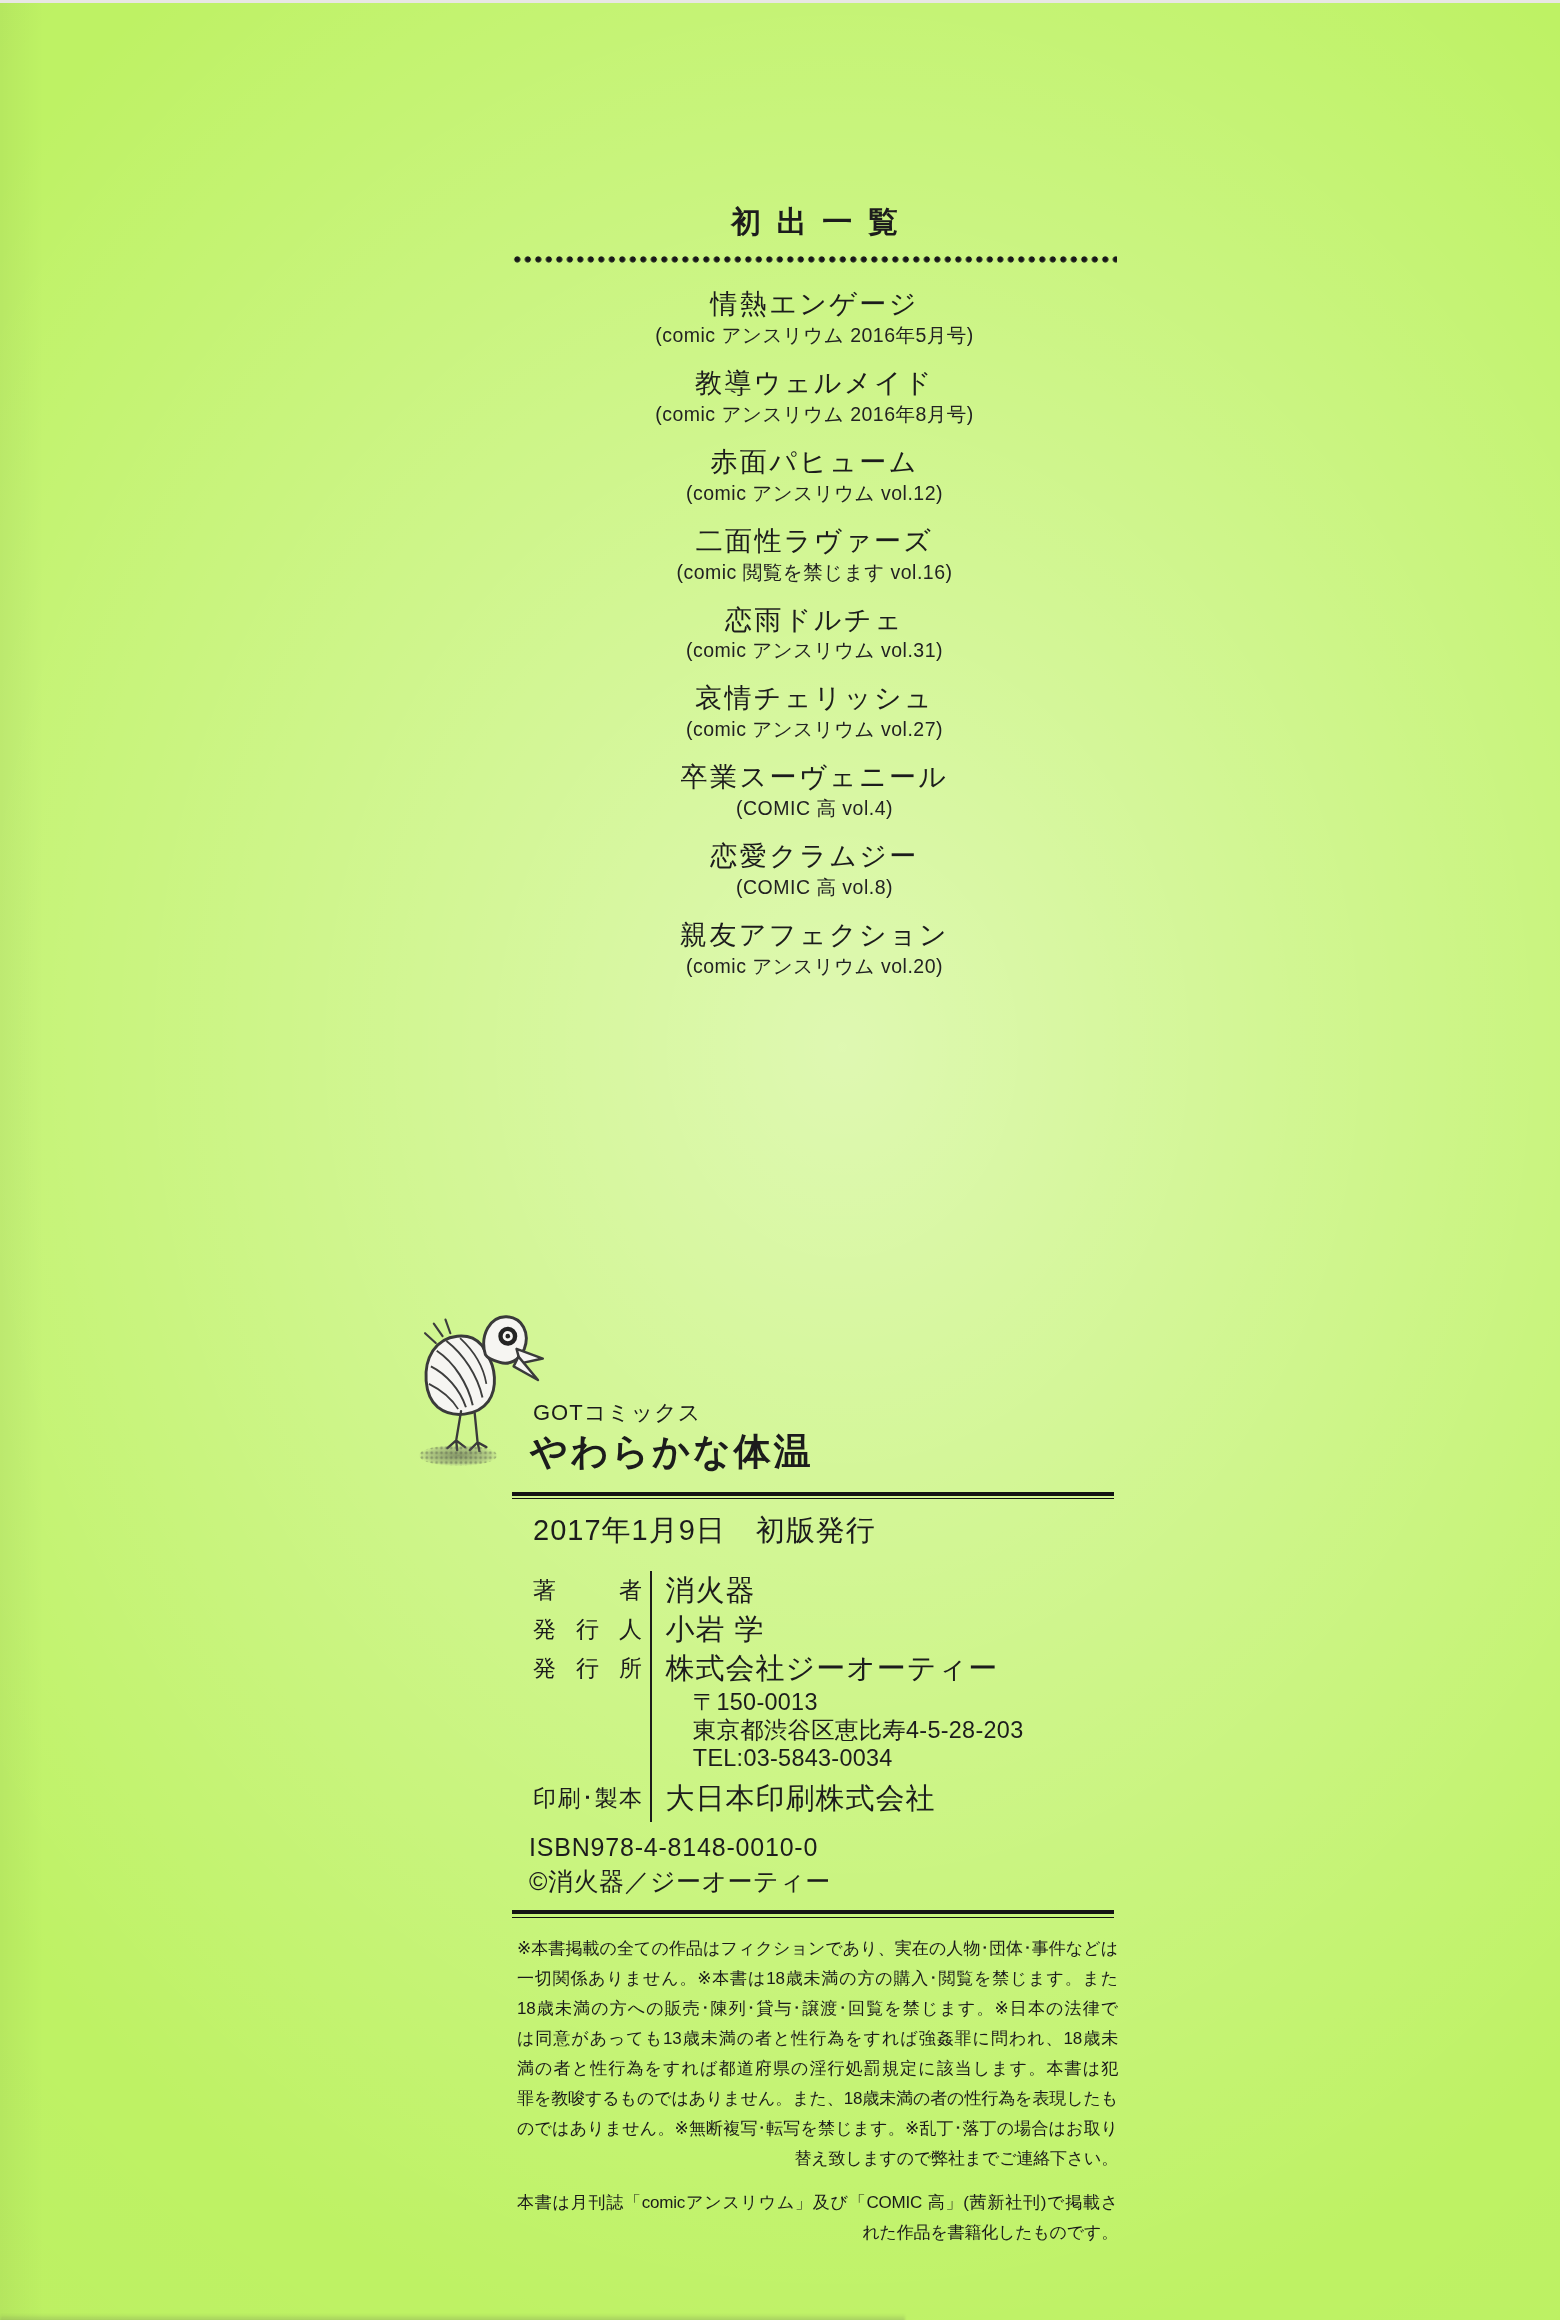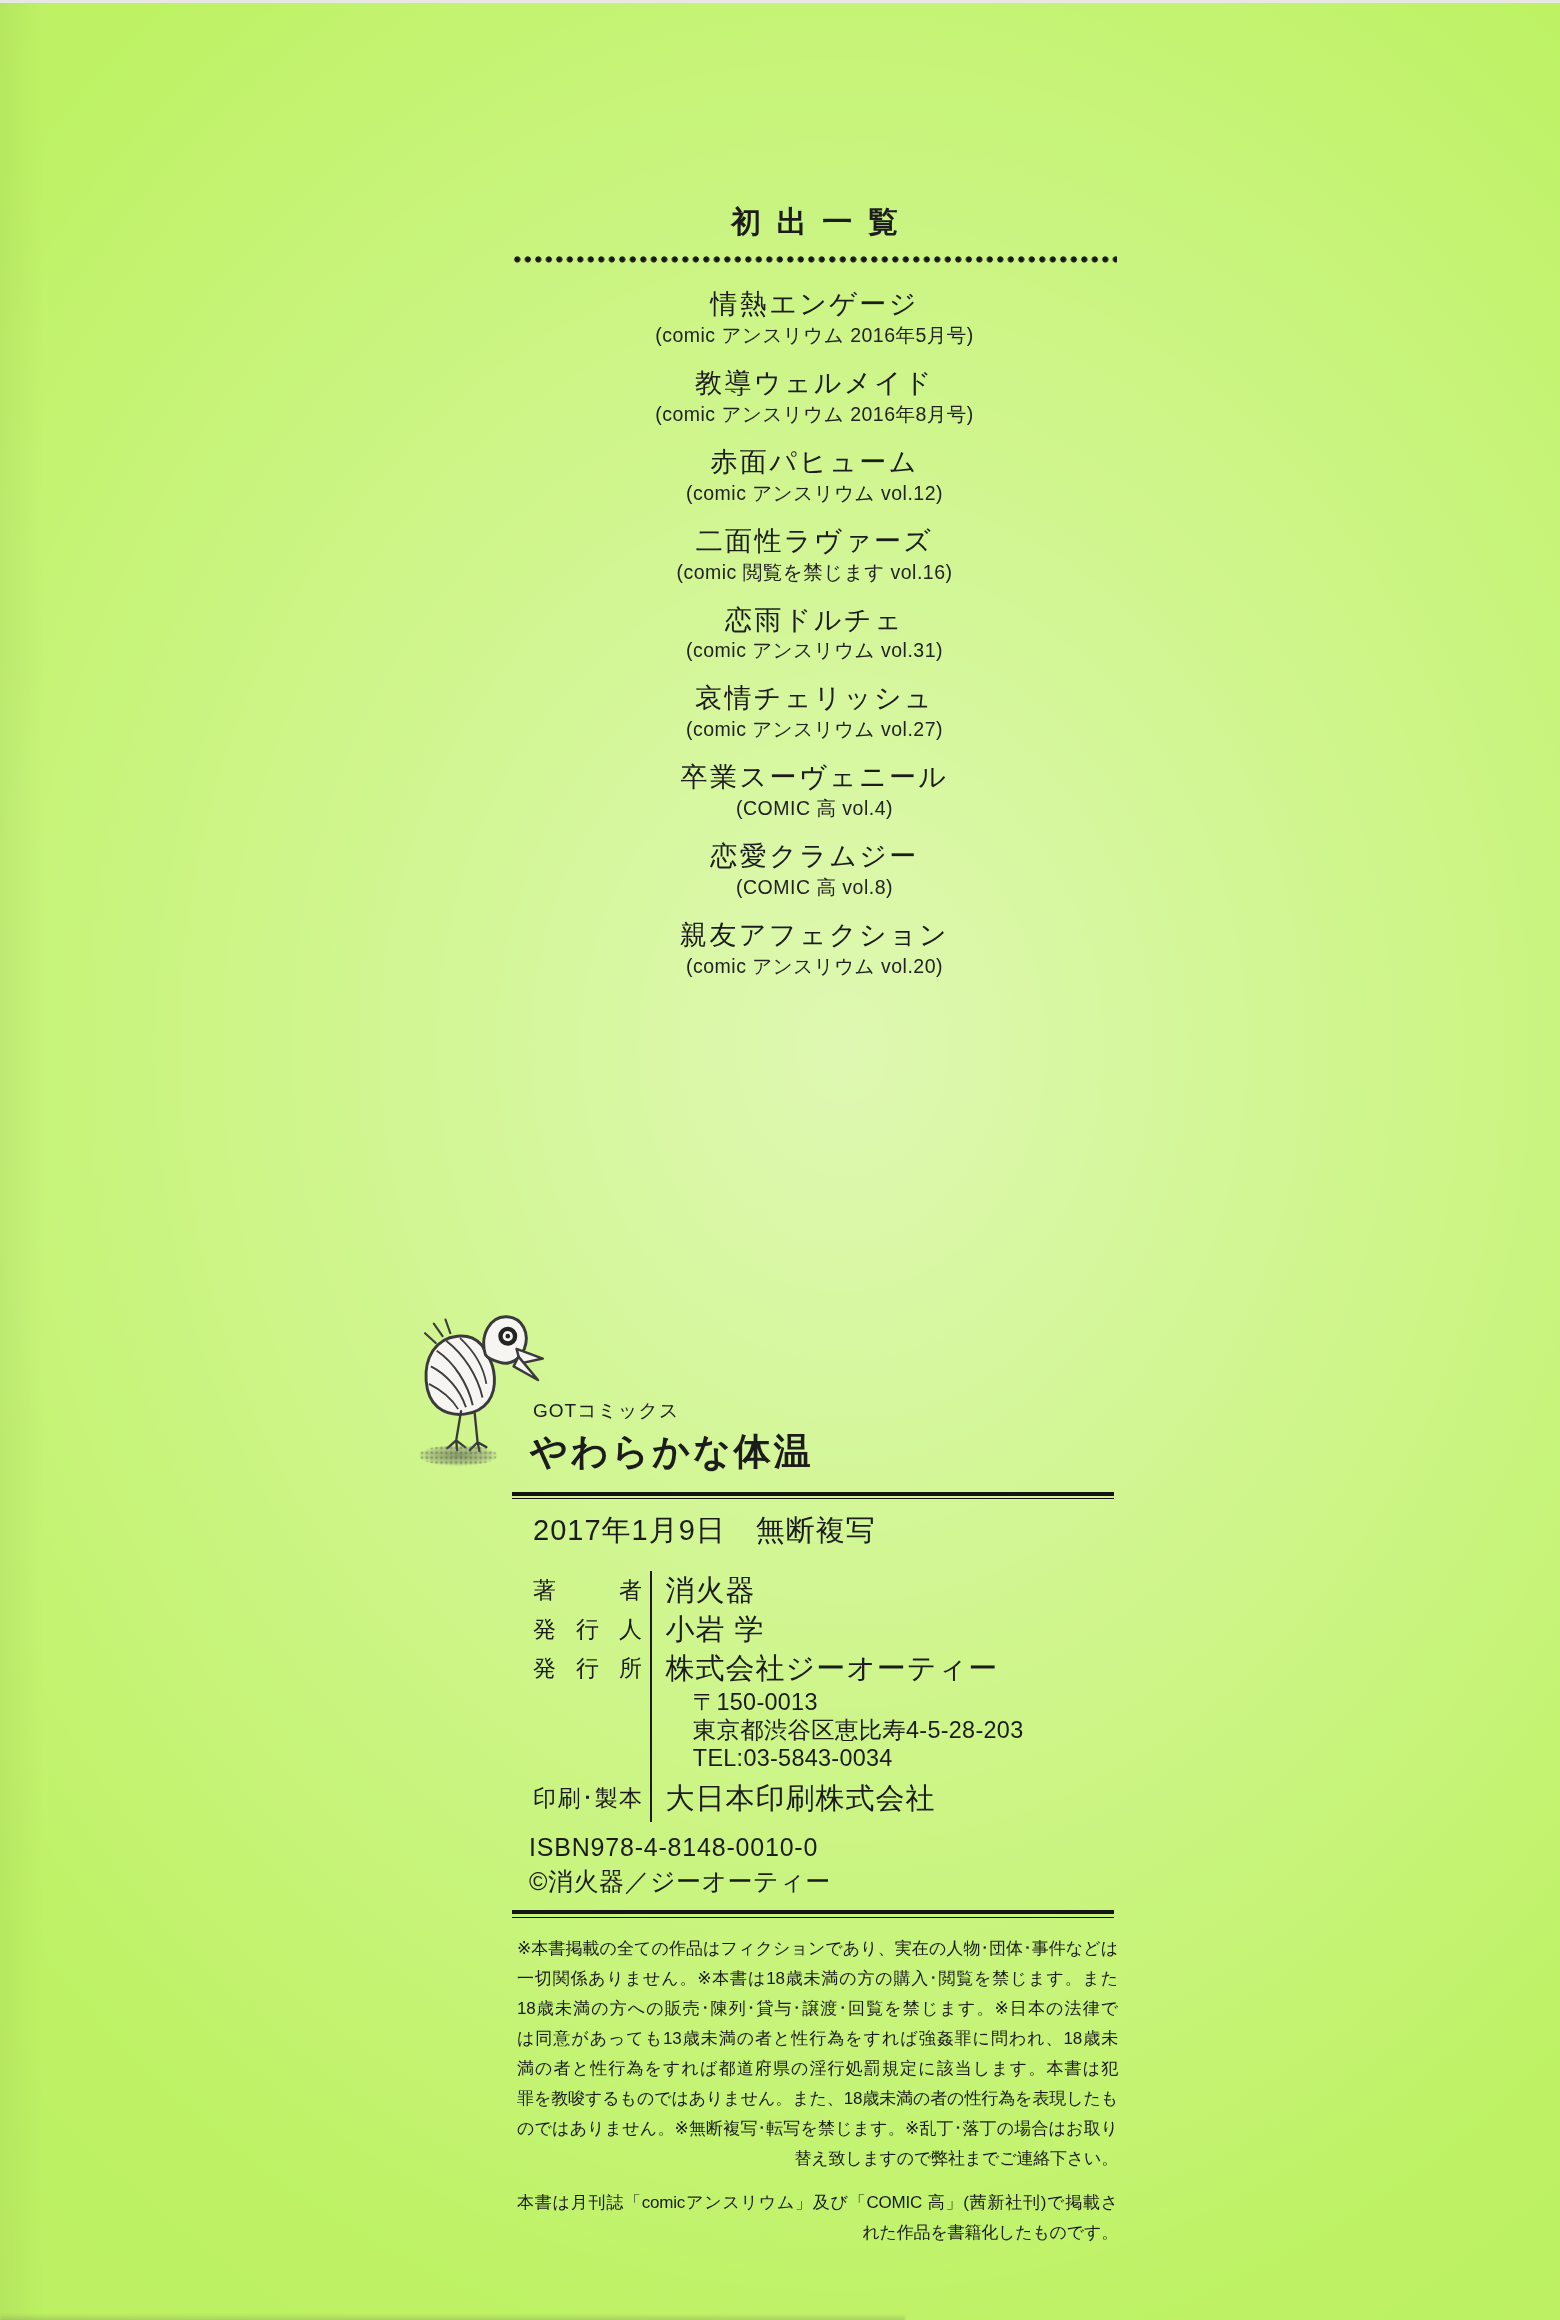--- a/index.html
+++ b/index.html
@@ -49,21 +49,21 @@
   .bird-logo{ position:absolute; left:417px; top:1303px; }
   .bird-shadow{
     position:absolute; left:419px; top:1442px; width:78px; height:20.5px;
     border-radius:50%;
     background:
       radial-gradient(circle at 2.9px 2.9px, rgba(60,60,60,0.35) 1.1px, rgba(0,0,0,0) 1.8px),
       radial-gradient(ellipse at center, rgba(75,75,75,0.55), rgba(110,110,110,0.28) 55%, rgba(110,110,110,0) 72%);
     background-size:4.9px 4.9px, 100% 100%;
     filter:blur(0.6px);
   }
-  .imprint{ position:absolute; left:533px; top:1395px; font-size:19px; letter-spacing:1px; }
+  .imprint{ position:absolute; left:533px; top:1395px; font-size:22px; letter-spacing:1px; }
   .book-title{ position:absolute; left:530px; top:1424px; font-size:37px; font-weight:bold; letter-spacing:2.9px; }
   .title-rule{
     position:absolute; left:512px; top:1489px; width:602px; height:7.8px;
     background:linear-gradient(to bottom,#141414 0 3.9px, rgba(0,0,0,0) 3.9px 5.9px, #141414 5.9px 7.4px, rgba(0,0,0,0) 7.4px);
   }
   .edition{ position:absolute; left:533px; top:1508px; font-size:29px; letter-spacing:1px; }
 
   .colophon-table{ position:absolute; left:533px; top:1568px; width:585px; }
   .c-row{ display:flex; align-items:stretch; }
   .c-label{
@@ -173,21 +173,21 @@
     <path d="M104,52 L124,76 L99,62 Z" fill="#f6f5f2" stroke="#3a3a3a" stroke-width="2.5" stroke-linejoin="round"></path>
 
     <path d="M45,108 L40,138 M40,138 l-9,8 M40,138 l1,10 M40,138 l9,7" stroke="#3a3a3a" stroke-width="2.4" stroke-linecap="round" fill="none"></path>
     <path d="M59,110 L62,140 M62,140 l-8,8 M62,140 l2,10 M62,140 l9,5" stroke="#3a3a3a" stroke-width="2.4" stroke-linecap="round" fill="none"></path>
   </svg>
   <div class="bird-shadow"></div>
 
   <div class="imprint">GOTコミックス</div>
   <div class="book-title">やわらかな体温</div>
   <div class="title-rule"></div>
-  <div class="edition">2017年1月9日　無断複写</div>
+  <div class="edition">2017年1月9日　初版発行</div>
 
   <div class="colophon-table">
     <div class="c-row r-lg">
       <div class="c-label">著者</div>
       <div class="c-value">消火器</div>
     </div>
     <div class="c-row r-lg">
       <div class="c-label">発行人</div>
       <div class="c-value">小岩 学</div>
     </div>

